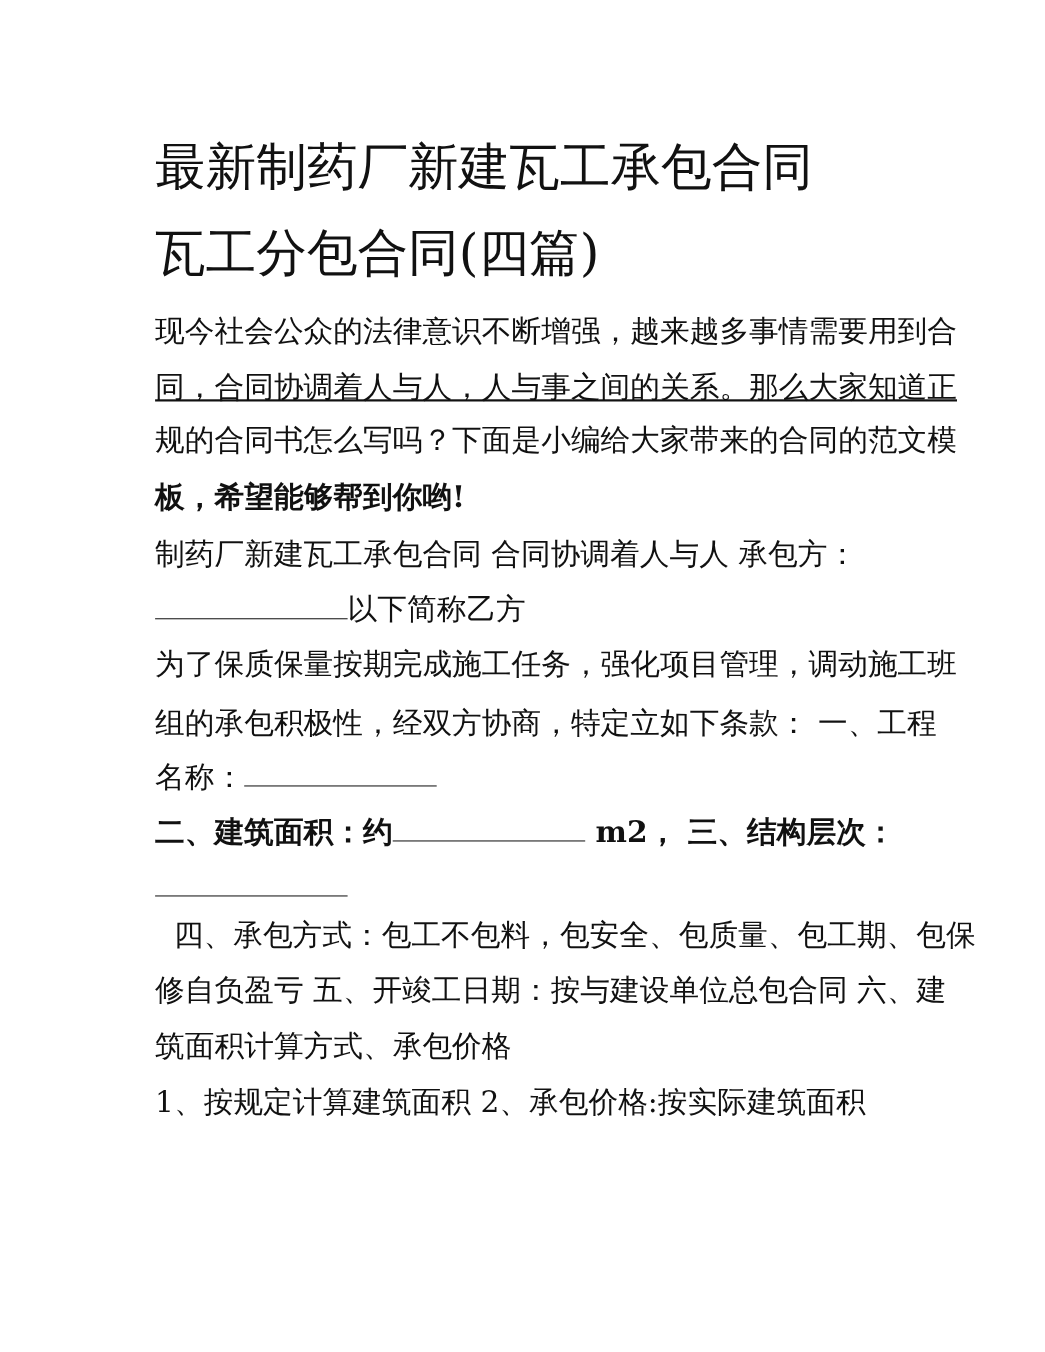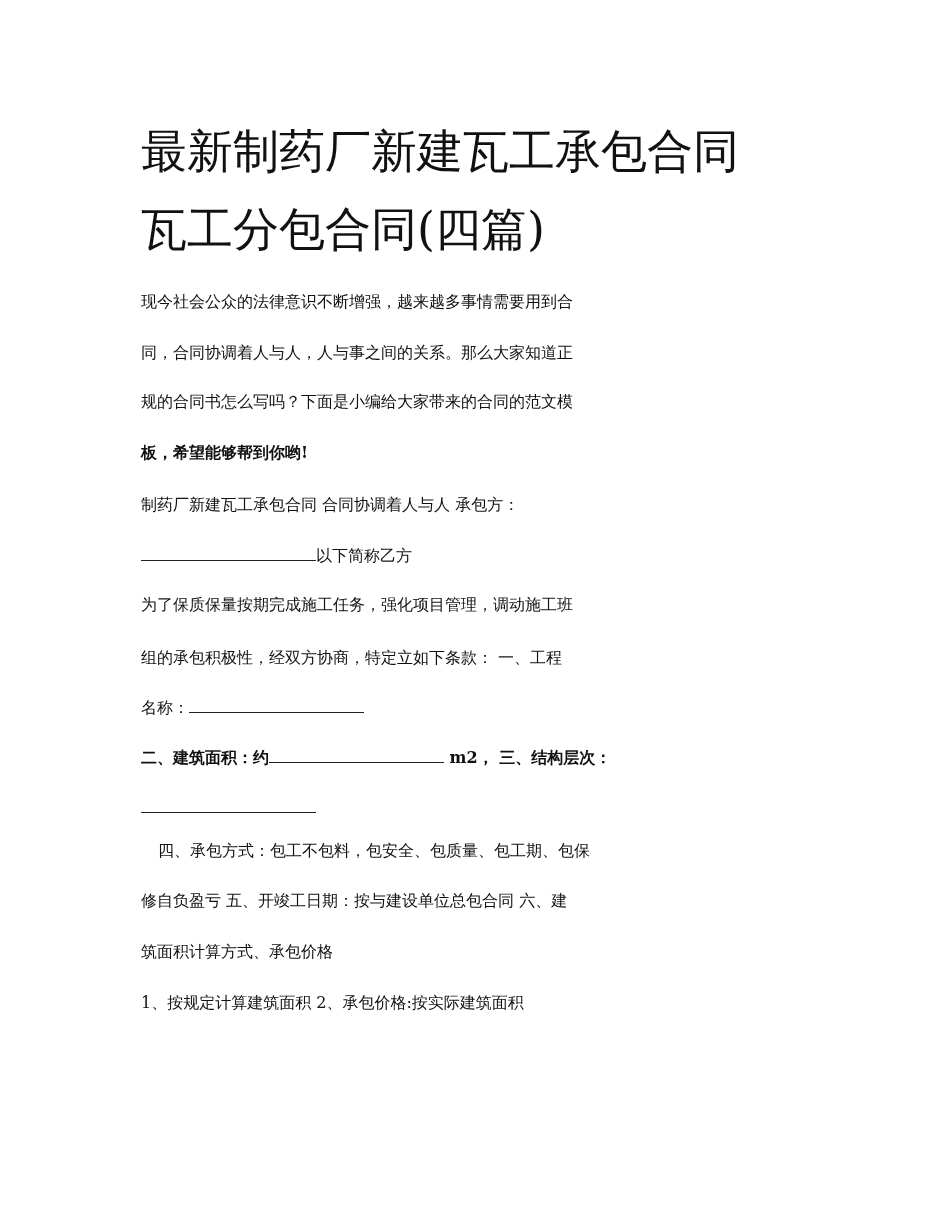--- a/index.html
+++ b/index.html
@@ -31,21 +31,21 @@
       line-height: 78px;
       font-weight: normal;
       margin: 0;
       letter-spacing: 0px;
       color: #111;
     }
     .title span { display: block; white-space: nowrap; }
     .line {
       position: absolute;
       left: 141px;
-      font-size: 16px;
+      font-size: 27px;
       line-height: 30px;
       white-space: nowrap;
       color: #111;
     }
     .blank {
       display: inline-block;
       border-bottom: 1.5px solid #222;
       height: 20px;
       vertical-align: baseline;
     }
@@ -54,21 +54,21 @@
 <body>
 
 <div class="page">
 
   <h1 class="title">
     <span>最新制药厂新建瓦工承包合同</span>
     <span>瓦工分包合同(四篇)</span>
   </h1>
 
   <div class="line" style="top:287px;">现今社会公众的法律意识不断增强，越来越多事情需要用到合</div>
-  <div class="line" style="top:338px;">同，合同协调着人与人，人与事之间的关系。那么大家知道正</div>
+  <div class="line" style="top:338px;text-decoration:underline;">同，合同协调着人与人，人与事之间的关系。那么大家知道正</div>
   <div class="line" style="top:388px;font-family:Liberation Mono, monospace;">规的合同书怎么写吗？下面是小编给大家带来的合同的范文模</div>
   <div class="line" style="top:438px;font-weight:bold;">板，希望能够帮到你哟!</div>
 
   <div class="line" style="top:490px;">制药厂新建瓦工承包合同 合同协调着人与人 承包方：</div>
 
   <div class="line" style="top:540px;">
     <span class="blank" style="width:175px;"></span><span>以下简称乙方</span>
   </div>
 
   <div class="line" style="top:590px;">为了保质保量按期完成施工任务，强化项目管理，调动施工班</div>

